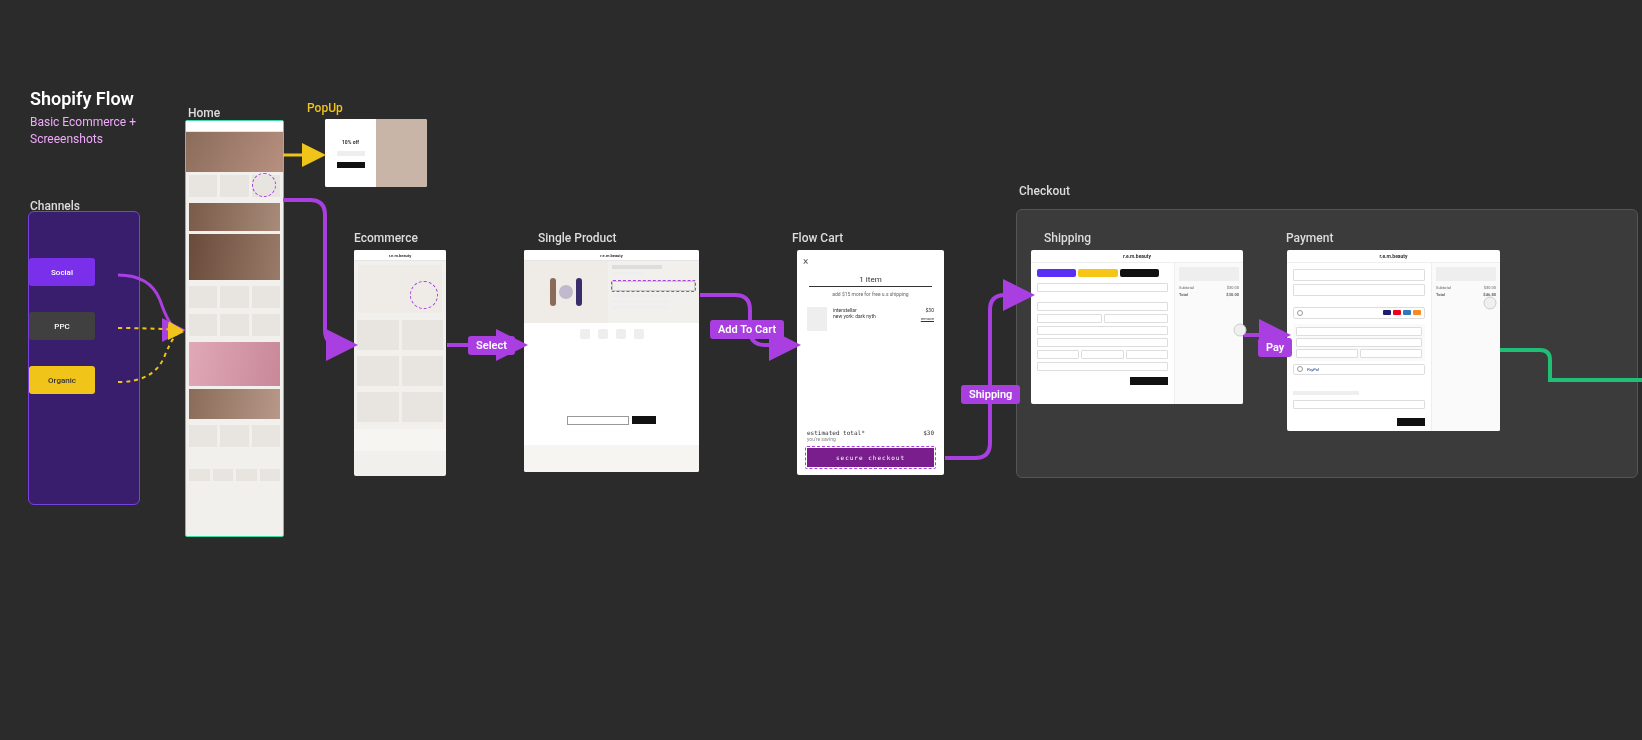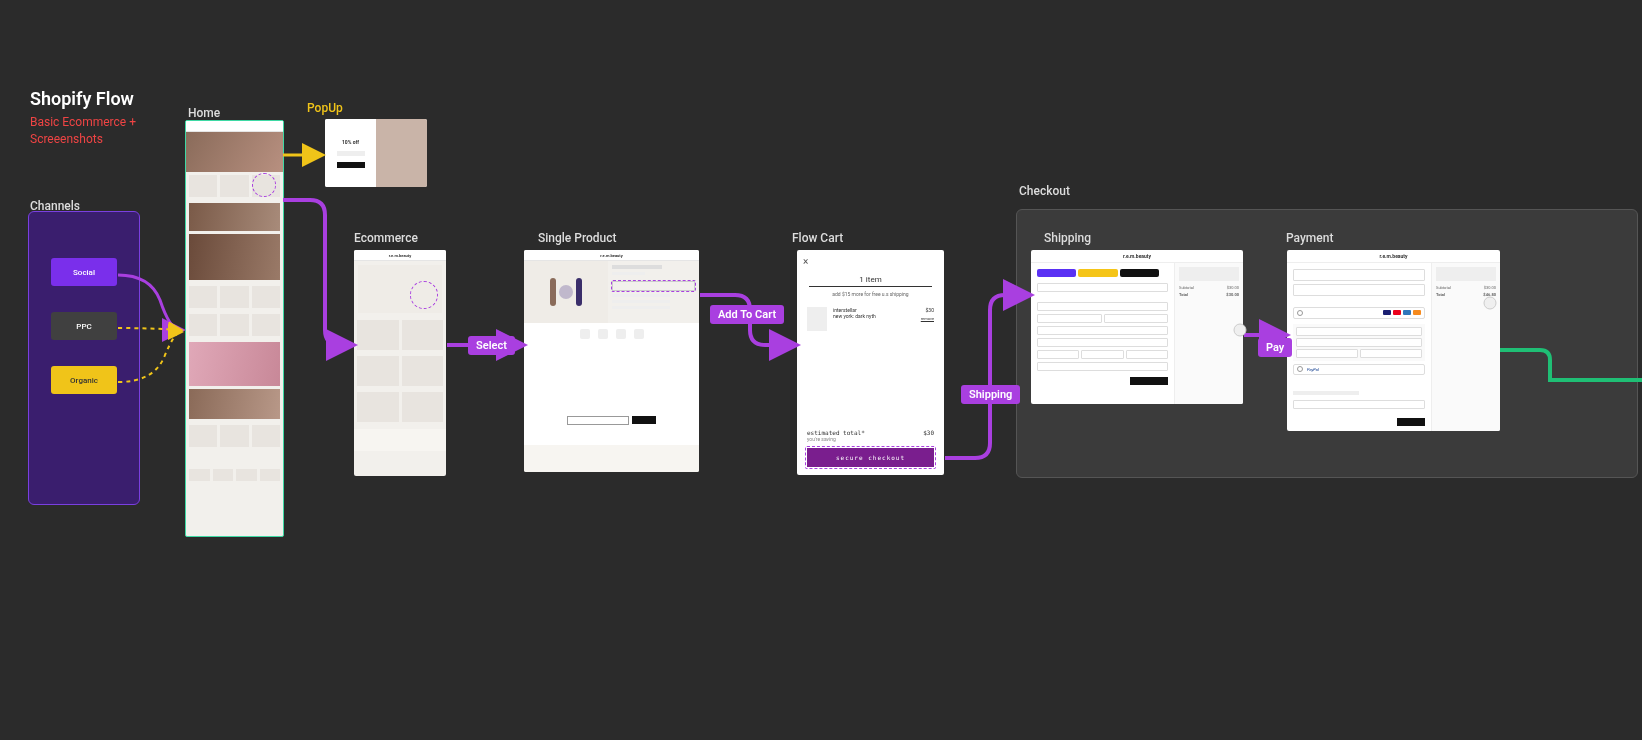--- a/index.html
+++ b/index.html
@@ -1,21 +1,21 @@
 <!DOCTYPE html>
 <html><head>
 <meta charset="utf-8">
 <style>
   html,body{margin:0;padding:0;background:#2b2b2b;font-family:-apple-system,BlinkMacSystemFont,"Segoe UI",Roboto,sans-serif;color:#fff;overflow:hidden}
   .canvas{position:relative;width:1642px;height:740px}
   .title{position:absolute;left:30px;top:88px;font-size:18px;font-weight:600}
-  .subtitle{position:absolute;left:30px;top:114px;font-size:12px;color:#ef4444;line-height:1.4}
+  .subtitle{position:absolute;left:30px;top:114px;font-size:12px;color:#f0abfc;line-height:1.4}
   .nodelabel{position:absolute;font-size:12px;color:#ddd;font-weight:500}
   .yellowlabel{color:#f0c419}
-  .channels-box{position:absolute;left:28px;top:211px;width:110px;height:246px;background:#3a1e6e;border:1px solid #7a3fe0;border-radius:6px;display:flex;flex-direction:column;align-items:center;gap:26px;padding-top:46px}
+  .channels-box{position:absolute;left:28px;top:211px;width:110px;height:246px;background:#3a1e6e;border:1px solid #7a3fe0;border-radius:6px;display:flex;flex-direction:column;align-items:flex-start;gap:26px;padding-top:46px}
   .ch-btn{width:66px;height:28px;border-radius:3px;display:flex;align-items:center;justify-content:center;font-size:8px;font-weight:500}
   .ch-social{background:#7a2feb;color:#fff}
   .ch-ppc{background:#404040;color:#fff}
   .ch-org{background:#f0c419;color:#333}
   .shot{position:absolute;background:#f2f0ec;border-radius:2px;overflow:hidden}
   .shot-home{left:185px;top:120px;width:97px;height:415px;border:1.5px solid #3ed9a4}
   .shot-popup{left:325px;top:119px;width:102px;height:68px;display:flex}
   .popup-left{width:50%;background:#fff;display:flex;flex-direction:column;justify-content:center;align-items:center;gap:6px}
   .popup-right{width:50%;background:#c9b4a8}
   .popup-txt{font-size:5px;color:#333;font-weight:700}
@@ -349,17 +349,17 @@
 
     <path d="M945 458 L975 458 Q990 458 990 443 L990 310 Q990 295 1005 295 L1027 295" stroke="#a93fe0" stroke-width="4" fill="none" marker-end="url(#arP)"></path>
 
     <path d="M1244 335 L1283 335" stroke="#a93fe0" stroke-width="4" fill="none" marker-end="url(#arP)"></path>
 
     <circle cx="1240" cy="330" r="6" fill="#efefef" stroke="#ccc"></circle>
     <circle cx="1490" cy="303" r="6" fill="#efefef" stroke="#ccc"></circle>
   </svg>
 
   <div class="flow-tag" style="left:468px;top:336px">Select</div>
-  <div class="flow-tag" style="left:710px;top:305px">Add To Cart</div>
+  <div class="flow-tag" style="left:710px;top:320px">Add To Cart</div>
   <div class="flow-tag" style="left:961px;top:385px">Shipping</div>
   <div class="flow-tag" style="left:1258px;top:338px">Pay</div>
 
 </div>
 
 </body></html>

